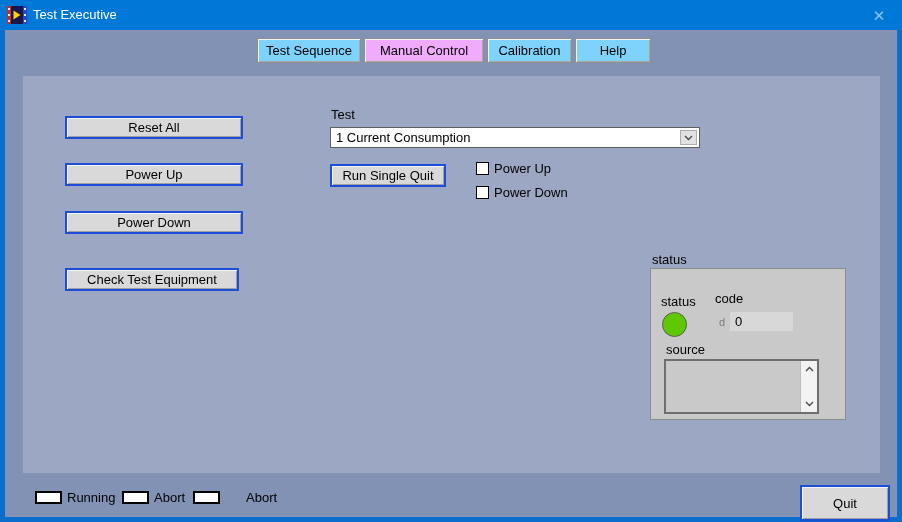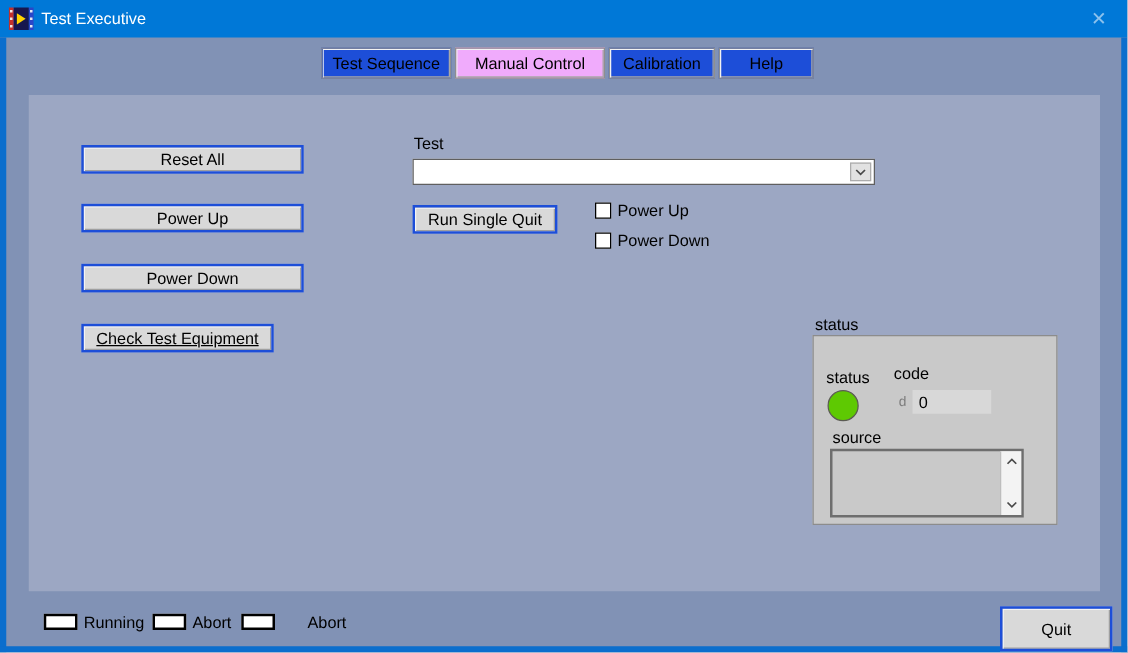--- a/index.html
+++ b/index.html
@@ -16,21 +16,21 @@
   .close-btn { position:absolute; right:0; top:0; width:46px; height:30px; display:flex; align-items:center; justify-content:center; }
   .close-x { color:rgba(255,255,255,0.55); font-size:15px; line-height:1; }
   .b-left  { position:absolute; left:0; top:30px; width:5px; height:492px; background:#0b6ecd; }
   .b-right { position:absolute; right:0; top:30px; width:5px; height:492px; background:#0b6ecd; }
   .b-bottom{ position:absolute; left:0; bottom:0; width:902px; height:5px; background:#0b6ecd; }
 
   .tab-page { position:absolute; left:23px; top:76px; width:857px; height:397px; background:#9ca7c3; }
 
   .tab {
     position:absolute; top:38px; height:25px;
-    background:#1d4ed8; border:1px solid #8f8f8f;
+    background:#7dd3fc; border:1px solid #8f8f8f;
     box-shadow: inset 1px 1px 0 #f2f2f2, inset -1px -1px 0 #a8a8a8;
     display:flex; align-items:center; justify-content:center; white-space:nowrap;
   }
   .tab.active { background:#f0abfc; }
 
   .btn {
     position:absolute; background:#d9d9d9; border:2px solid #1d4ed8;
     box-shadow: inset 1px 1px 0 #f4f4f4, inset -1px -1px 0 #9f9f9f;
     display:flex; align-items:center; justify-content:center; white-space:nowrap;
   }
@@ -115,26 +115,27 @@
 
   <div class="btn" style="left:65px; top:116px; width:178px; height:23px;">
     <span>Reset All</span>
   </div>
   <div class="btn" style="left:65px; top:163px; width:178px; height:23px;">
     <span>Power Up</span>
   </div>
   <div class="btn" style="left:65px; top:211px; width:178px; height:23px;">
     <span>Power Down</span>
   </div>
-  <div class="btn" style="left:65px; top:259px; width:154px; height:23px;text-decoration:underline;">
+  <div class="btn" style="left:65px; top:268px; width:174px; height:23px;">
     <span>Check Test Equipment</span>
   </div>
 
   <span class="lbl" style="left:331px; top:107px;">Test</span>
   <div class="combo">
+    <span>1 Current Consumption</span>
     <div class="combo-btn">
       <svg width="9" height="6" viewBox="0 0 9 6">
         <polyline points="1,1 4.5,4.5 8,1" fill="none" stroke="#4a4a4a" stroke-width="1.4"></polyline>
       </svg>
     </div>
   </div>
 
   <div class="btn" style="left:330px; top:164px; width:116px; height:23px;">
     <span>Run Single Quit</span>
   </div>

